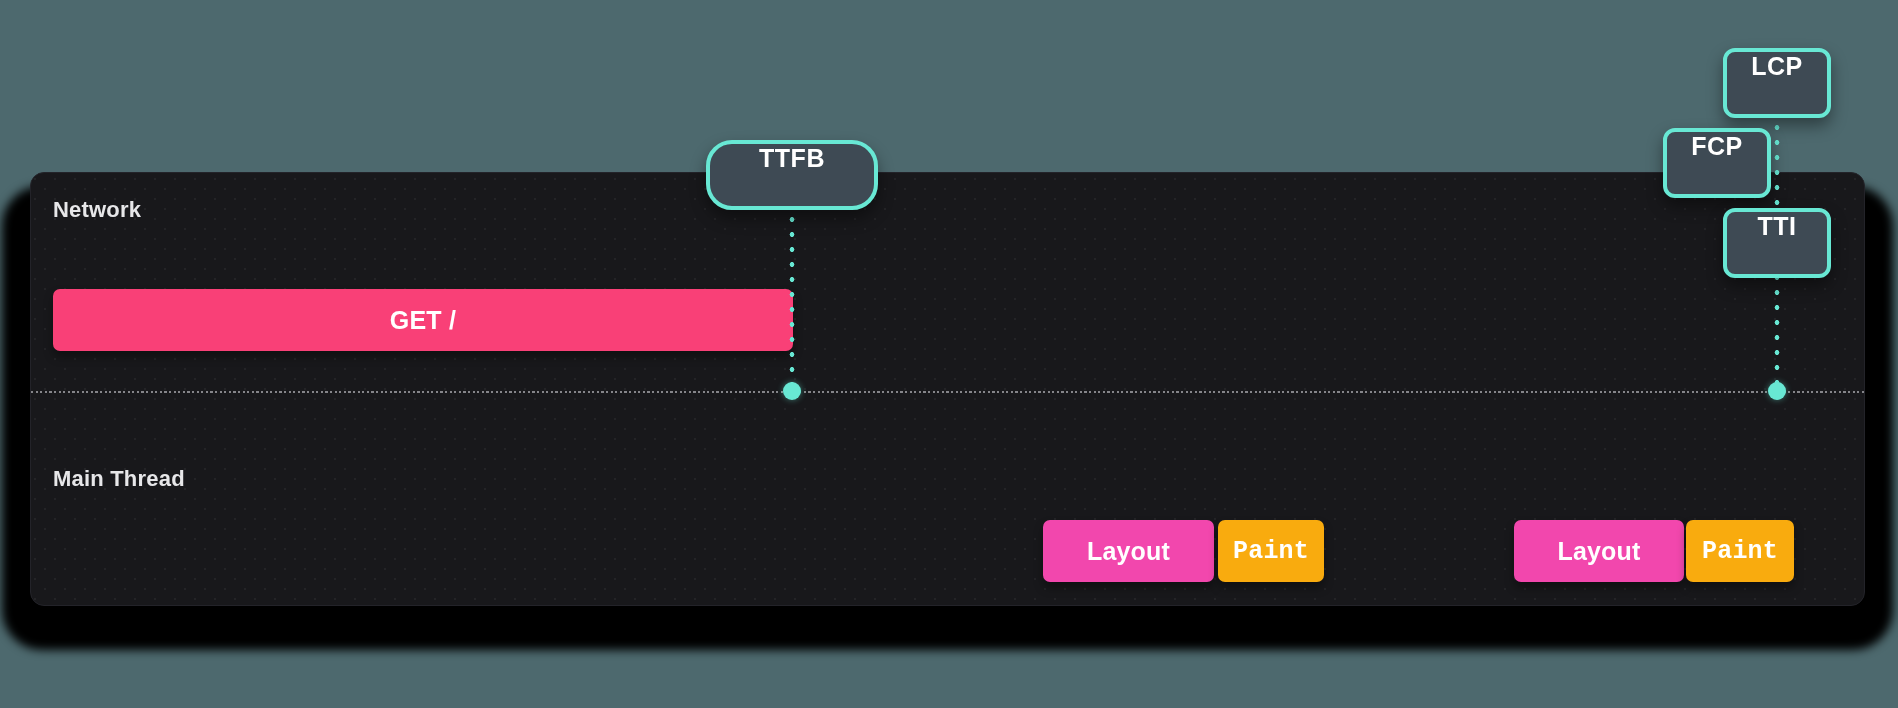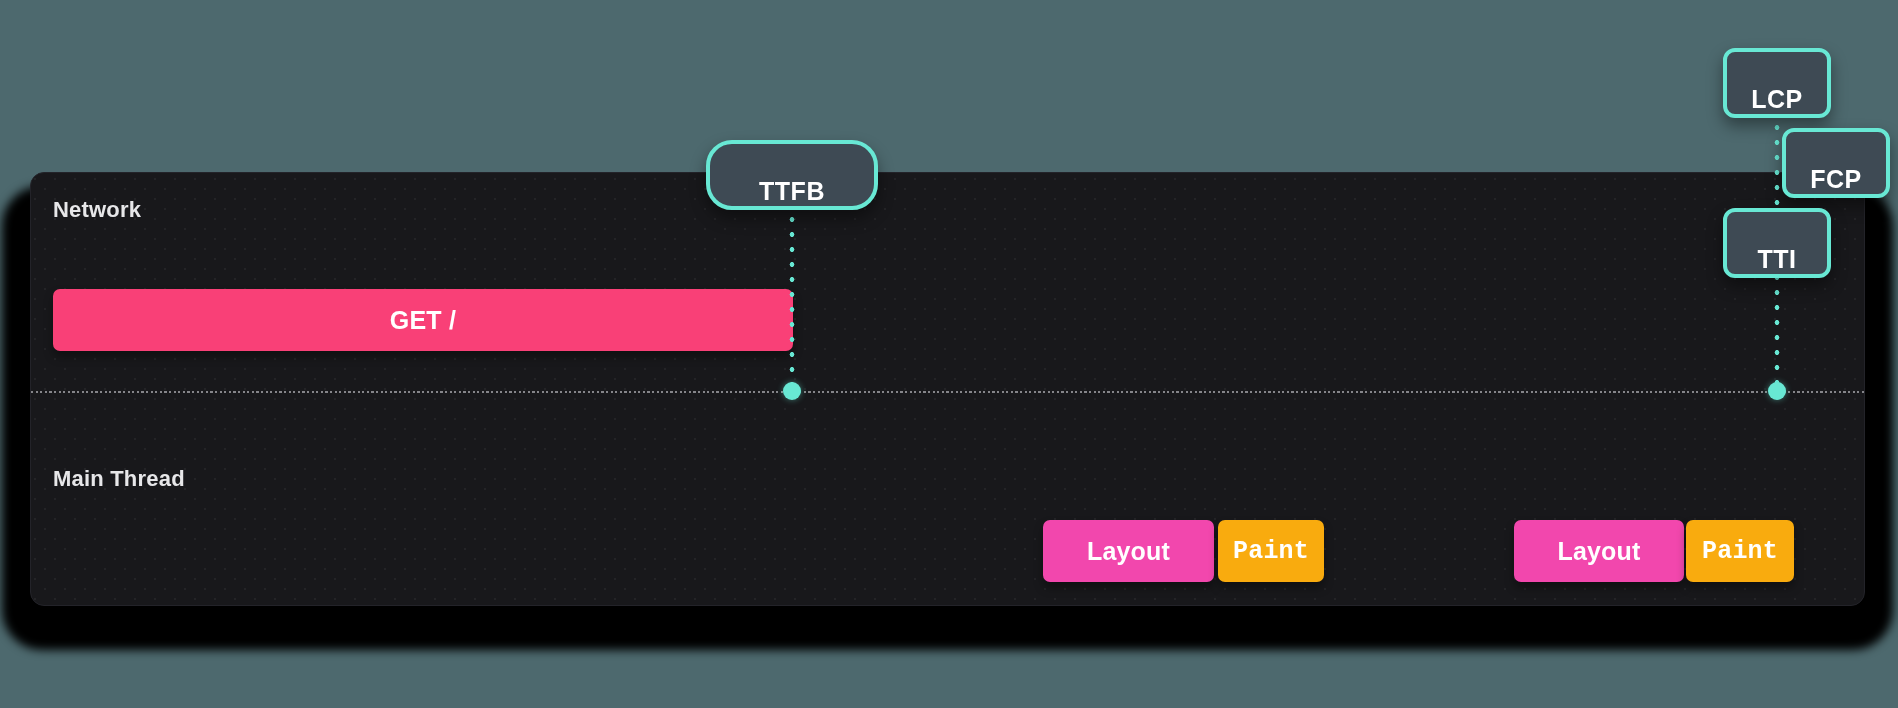--- a/index.html
+++ b/index.html
@@ -61,27 +61,27 @@
     background:var(--accent,#68e8d4);z-index:3;
     box-shadow:0 0 6px rgba(104,232,212,.45);
   }
   .tdot.ttfb-dot{left:783px;top:382px;}
   .tdot.tti-dot{left:1768px;top:382px;}
   
   .marker{
     position:absolute;box-sizing:border-box;z-index:4;
     background:var(--marker-fill,#3e4a54);
     border:4px solid var(--accent,#68e8d4);border-radius:12px;
-    display:flex;align-items:flex-end;justify-content:center;
+    display:flex;align-items:flex-start;justify-content:center;
     color:#fff;font-size:25px;font-weight:600;letter-spacing:.5px;
     box-shadow:0 8px 16px rgba(0,0,0,.4);
   }
   .marker.ttfb{left:706px;top:140px;width:172px;height:70px;border-radius:26px;}
   .marker.lcp {left:1723px;top:48px;width:108px;height:70px;}
-  .marker.fcp {left:1782px;top:128px;width:108px;height:70px;}
+  .marker.fcp {left:1663px;top:128px;width:108px;height:70px;}
   .marker.tti {left:1723px;top:208px;width:108px;height:70px;}
 </style>
 </head>
 <body>
 
 <div class="panel-shadow"></div>
 
 <div class="panel">
 
   <div class="lane-label network">Network</div>

